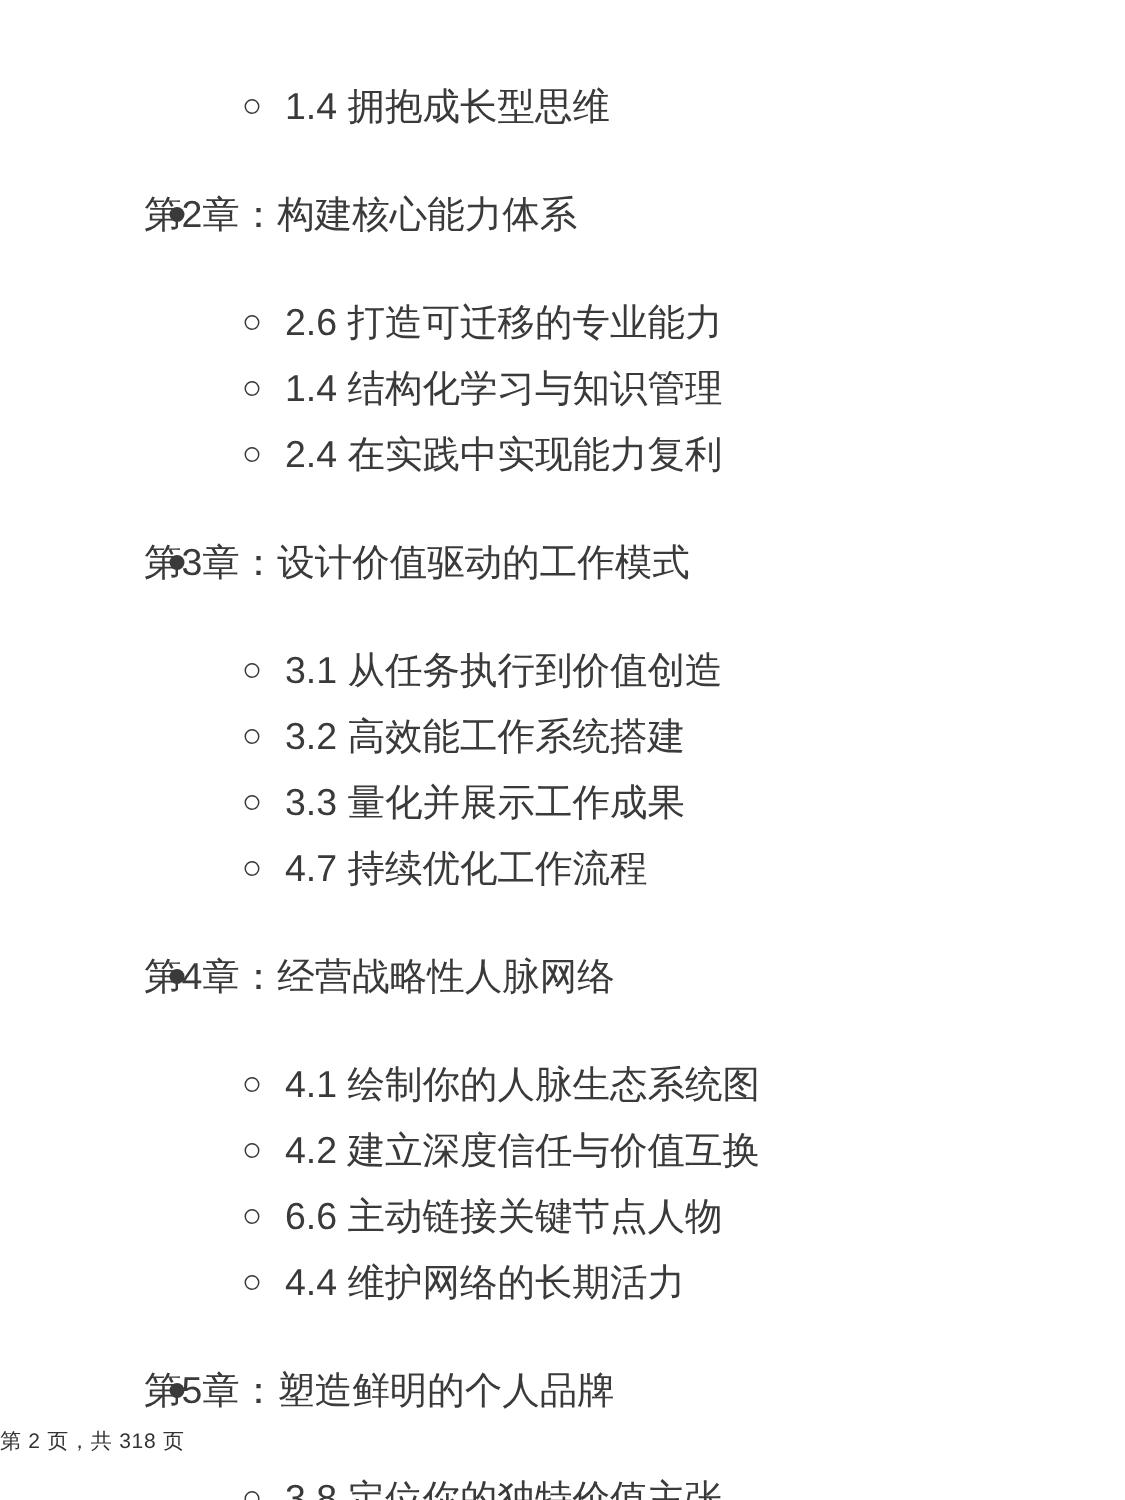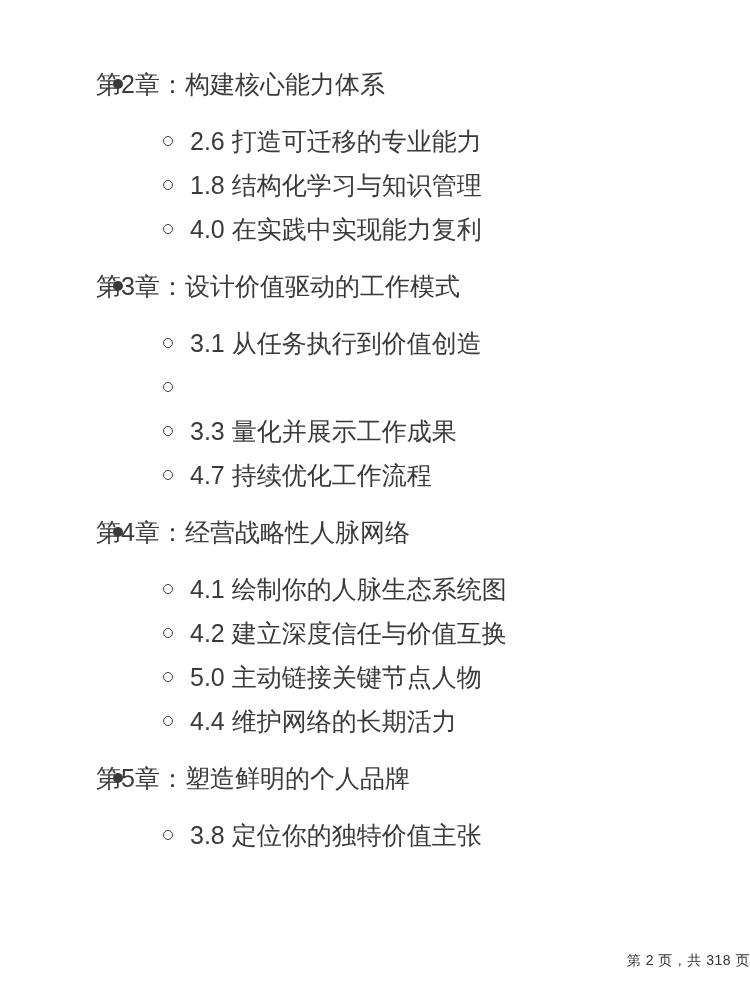--- a/index.html
+++ b/index.html
@@ -27,21 +27,21 @@
     color: #3a3a3a;
     font-size: 25px;
   }
   ul.toc li {
     position: relative;
     height: 44px;
     line-height: 44px;
     white-space: nowrap;
   }
   ul.toc li.level-1 {
-    margin: 13px 0;
+    margin: 28px 0;
     padding-left: 96px;
   }
   ul.toc li.level-2 {
     margin: 0;
     padding-left: 190px;
   }
   .bullet {
     position: absolute;
     top: 50%;
     transform: translateY(-50%);
@@ -62,42 +62,43 @@
     background: transparent;
   }
   .toc-text {
     display: inline-block;
   }
   .footer {
     position: absolute;
     left: 0;
     right: 0;
     bottom: 30px;
-    text-align: right;
+    text-align: left;
     font-size: 14px;
     color: #333333;
     letter-spacing: 0.5px;
   }
 </style>
 </head>
 <body>
 
 <div class="page">
   <ul class="toc">
+      <li class="toc-item level-2"><span class="bullet circle"></span><span class="toc-text">1.4 拥抱成长型思维</span></li>
       <li class="toc-item level-1"><span class="bullet disc"></span><span class="toc-text">第2章：构建核心能力体系</span></li>
       <li class="toc-item level-2"><span class="bullet circle"></span><span class="toc-text">2.6 打造可迁移的专业能力</span></li>
-      <li class="toc-item level-2"><span class="bullet circle"></span><span class="toc-text">1.8 结构化学习与知识管理</span></li>
-      <li class="toc-item level-2"><span class="bullet circle"></span><span class="toc-text">4.0 在实践中实现能力复利</span></li>
+      <li class="toc-item level-2"><span class="bullet circle"></span><span class="toc-text">1.4 结构化学习与知识管理</span></li>
+      <li class="toc-item level-2"><span class="bullet circle"></span><span class="toc-text">2.4 在实践中实现能力复利</span></li>
       <li class="toc-item level-1"><span class="bullet disc"></span><span class="toc-text">第3章：设计价值驱动的工作模式</span></li>
       <li class="toc-item level-2"><span class="bullet circle"></span><span class="toc-text">3.1 从任务执行到价值创造</span></li>
-      <li class="toc-item level-2"><span class="bullet circle"></span></li>
+      <li class="toc-item level-2"><span class="bullet circle"></span><span class="toc-text">3.2 高效能工作系统搭建</span></li>
       <li class="toc-item level-2"><span class="bullet circle"></span><span class="toc-text">3.3 量化并展示工作成果</span></li>
       <li class="toc-item level-2"><span class="bullet circle"></span><span class="toc-text">4.7 持续优化工作流程</span></li>
       <li class="toc-item level-1"><span class="bullet disc"></span><span class="toc-text">第4章：经营战略性人脉网络</span></li>
       <li class="toc-item level-2"><span class="bullet circle"></span><span class="toc-text">4.1 绘制你的人脉生态系统图</span></li>
       <li class="toc-item level-2"><span class="bullet circle"></span><span class="toc-text">4.2 建立深度信任与价值互换</span></li>
-      <li class="toc-item level-2"><span class="bullet circle"></span><span class="toc-text">5.0 主动链接关键节点人物</span></li>
+      <li class="toc-item level-2"><span class="bullet circle"></span><span class="toc-text">6.6 主动链接关键节点人物</span></li>
       <li class="toc-item level-2"><span class="bullet circle"></span><span class="toc-text">4.4 维护网络的长期活力</span></li>
       <li class="toc-item level-1"><span class="bullet disc"></span><span class="toc-text">第5章：塑造鲜明的个人品牌</span></li>
       <li class="toc-item level-2"><span class="bullet circle"></span><span class="toc-text">3.8 定位你的独特价值主张</span></li>
     </ul>
   <div class="footer">第 2 页，共 318 页</div>
 </div>
 
 </body></html>

